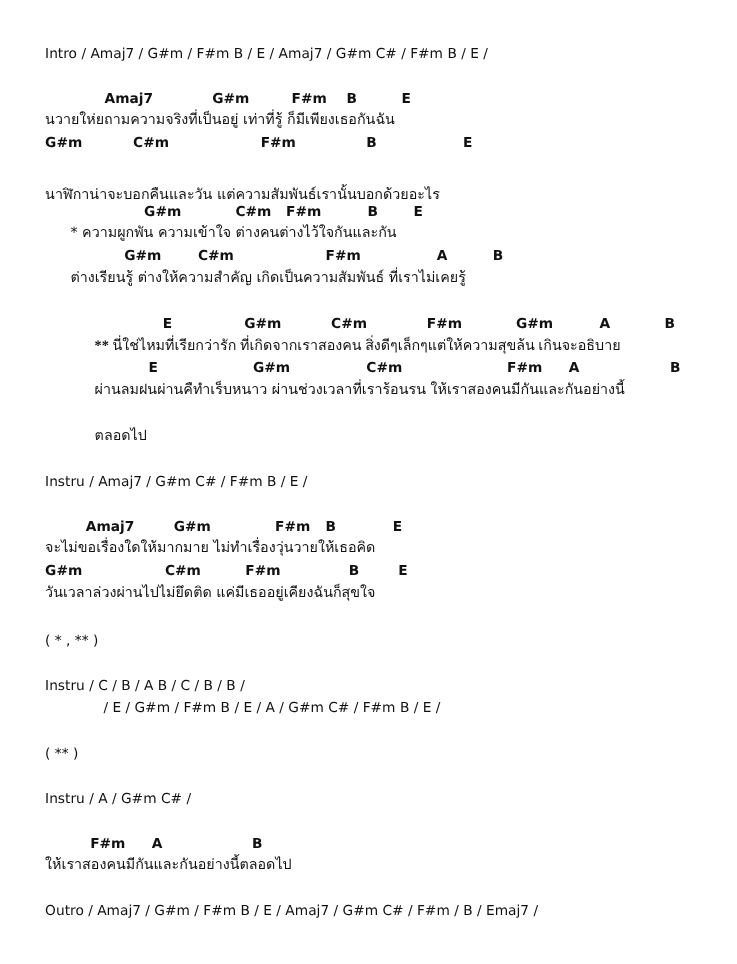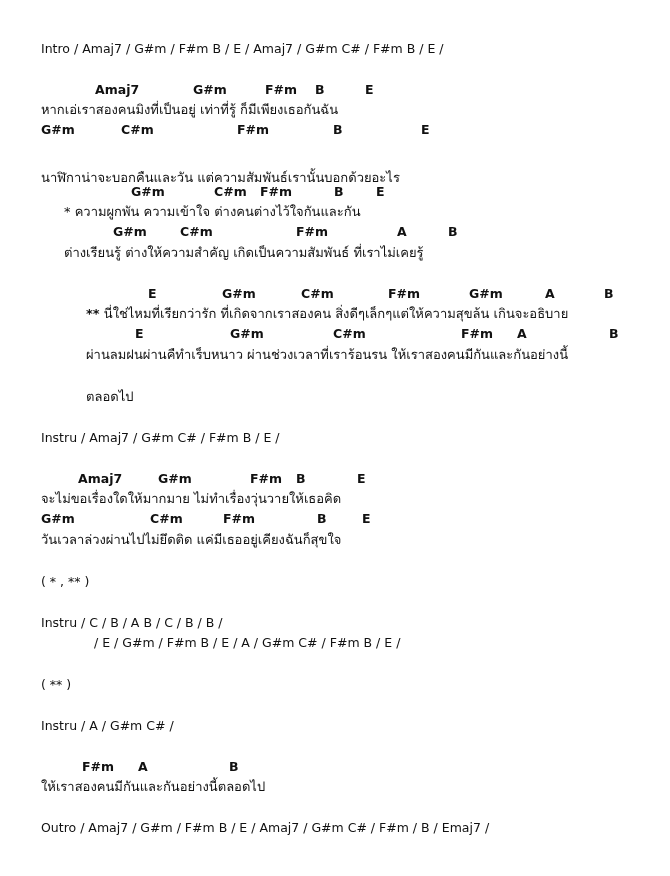--- a/index.html
+++ b/index.html
@@ -17,21 +17,21 @@
   <span>Intro</span><span> / Amaj7 / G#m / F#m B / E / Amaj7 / G#m C# / F#m B / E /</span>
 </div>
 
 <div class="chordrow" style="top:82px;">
     <span class="chord" style="left: 95px;">Amaj7</span>
     <span class="chord" style="left: 193px;">G#m</span>
     <span class="chord" style="left: 265px;">F#m</span>
     <span class="chord" style="left: 315px;">B</span>
     <span class="chord" style="left: 365px;">E</span>
   </div>
-<div class="line lyric" style="left:41px; top:102px;">หากเอ่เราสองคนมิงที่เป็นอยู่ เท่าที่รู้   ก็มีเพียงเธอกันฉัน</div>
+<div class="line lyric" style="left:41px; top:102px;">นวายให่ยถามความจริงที่เป็นอยู่ เท่าที่รู้   ก็มีเพียงเธอกันฉัน</div>
 <div class="chordrow" style="top:122px;">
     <span class="chord" style="left: 41px;">G#m</span>
     <span class="chord" style="left: 121px;">C#m</span>
     <span class="chord" style="left: 237px;">F#m</span>
     <span class="chord" style="left: 333px;">B</span>
     <span class="chord" style="left: 421px;">E</span>
   </div>
 <div class="line lyric" style="left:41px; top:143px;margin-top:27px;">นาฬิกาน่าจะบอกคืนและวัน แต่ความสัมพันธ์เรานั้นบอกด้วยอะไร</div>
 
 <div class="chordrow" style="top:184px;">
@@ -53,21 +53,21 @@
 
 <div class="chordrow" style="top:286px;">
     <span class="chord" style="left: 148px;">E</span>
     <span class="chord" style="left: 222px;">G#m</span>
     <span class="chord" style="left: 301px;">C#m</span>
     <span class="chord" style="left: 388px;">F#m</span>
     <span class="chord" style="left: 469px;">G#m</span>
     <span class="chord" style="left: 545px;">A</span>
     <span class="chord" style="left: 604px;">B</span>
   </div>
-<div class="line lyric" style="left:86px; top:306px;">
+<div class="line lyric" style="left:86px; top:306px;font-family:Liberation Serif, serif;">
   <b>**</b><span> นี่ใช่ไหมที่เรียกว่ารัก ที่เกิดจากเราสองคน สิ่งดีๆเล็กๆแต่ให้ความสุขล้น เกินจะอธิบาย</span>
 </div>
 <div class="chordrow" style="top:326px;">
     <span class="chord" style="left: 135px;">E</span>
     <span class="chord" style="left: 230px;">G#m</span>
     <span class="chord" style="left: 333px;">C#m</span>
     <span class="chord" style="left: 461px;">F#m</span>
     <span class="chord" style="left: 517px;">A</span>
     <span class="chord" style="left: 609px;">B</span>
   </div>

